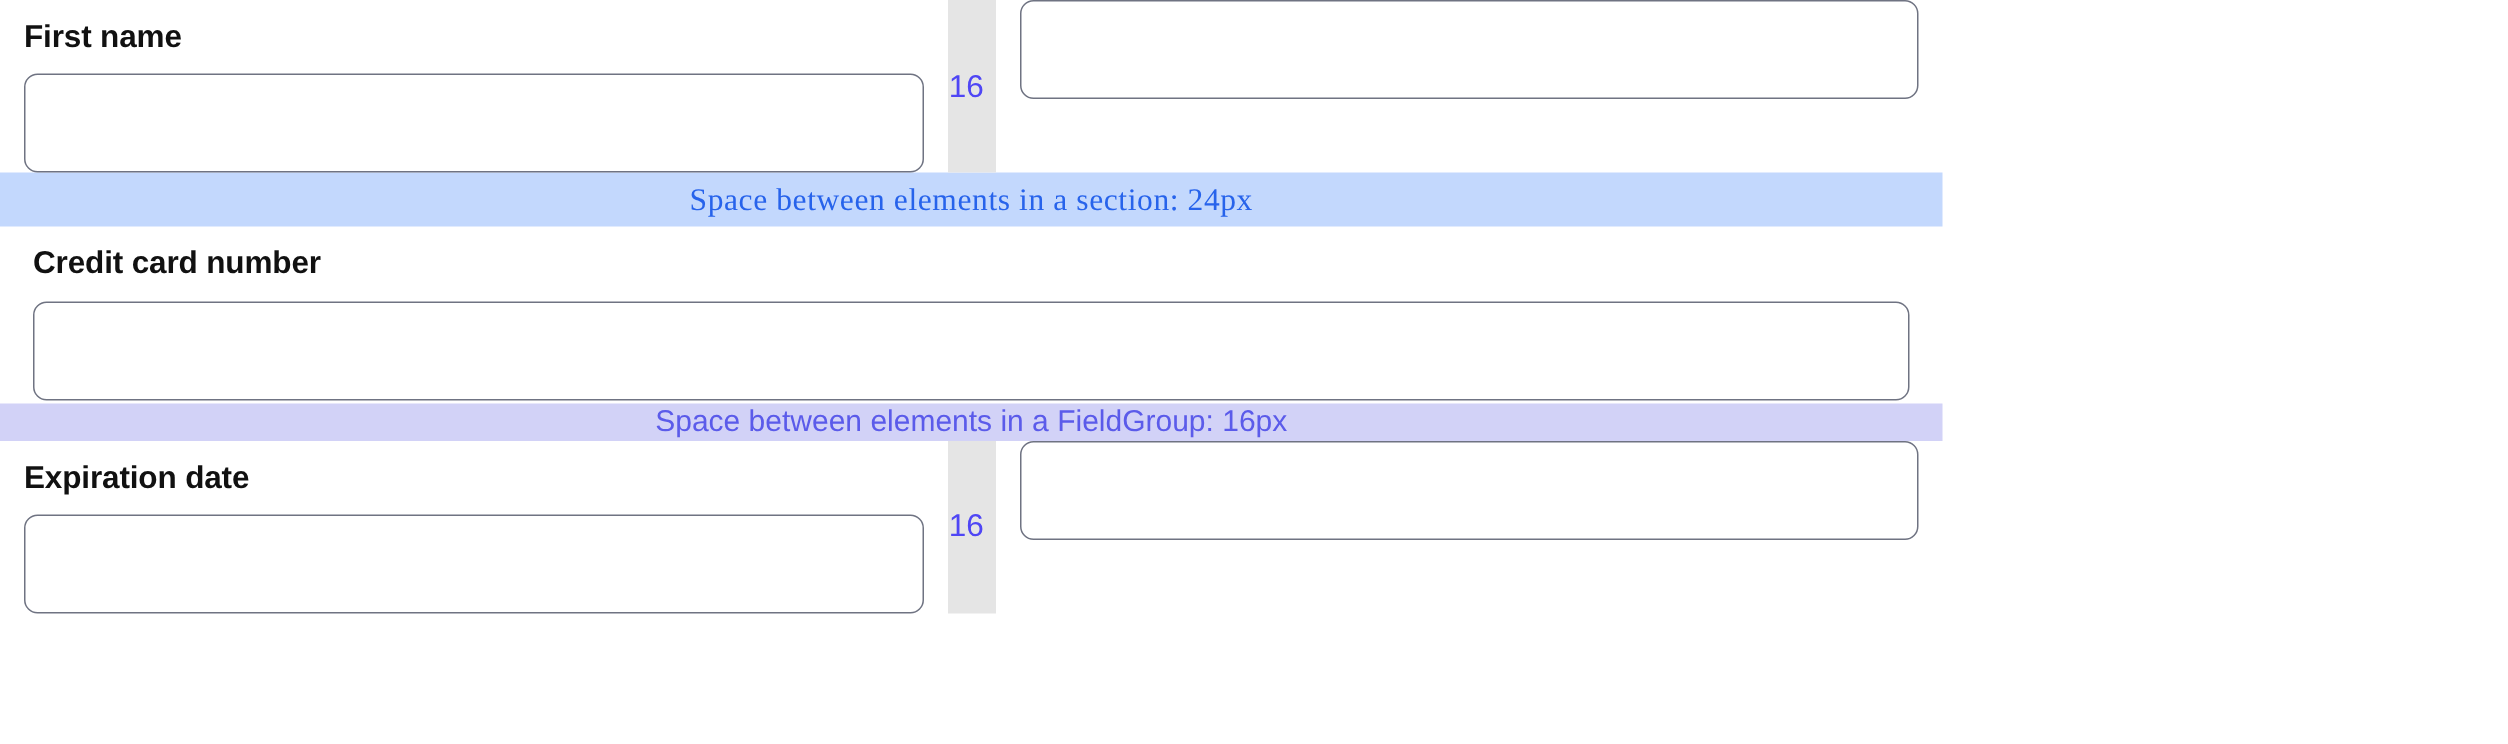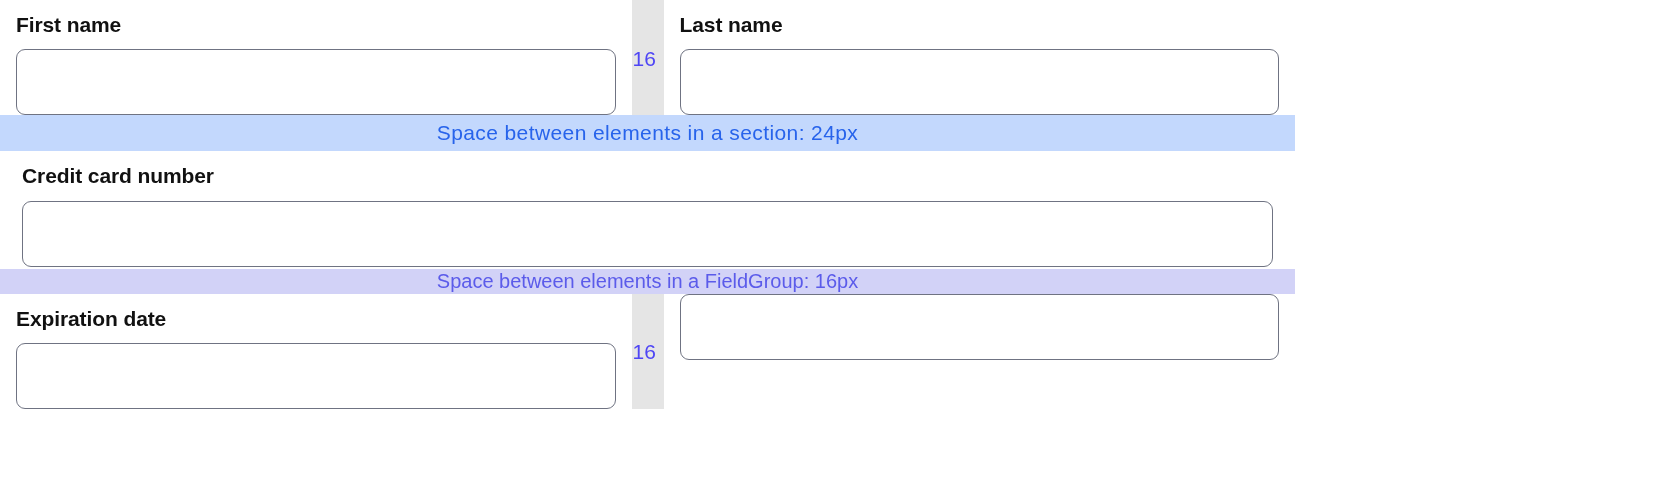--- a/index.html
+++ b/index.html
@@ -106,21 +106,21 @@
     text-align: center;
     white-space: nowrap;
     overflow: hidden;
   }
 
   .anno-section {
     background: #c3d8fd;
     color: #2763eb;
     height: 36px;
     line-height: 36px;
-    font-family: Liberation Sans, sans-serif;
+    font-family: Liberation Serif, serif;
     font-size: 21px;
     letter-spacing: 0.4px;
   }
 
   .anno-group {
     background: #d2d2f7;
     color: #5b5bea;
     height: 25px;
     line-height: 25px;
     font-family: "Liberation Sans", sans-serif;
@@ -144,21 +144,20 @@
       <div class="field-col">
         <div class="field-label">First name</div>
         <input class="field-input" type="text" value="" style="">
       </div>
 
       <div class="gap-col">
         <span class="gap-num">16</span>
       </div>
 
       <div class="field-col">
-        <div class="field-label">Last name</div>
         <input class="field-input" type="text" value="" style="">
       </div>
 
     </div>
 
     <div class="anno-bar anno-section">Space between elements in a section: 24px</div>
 
     <div class="field-block">
       <div class="field-label">Credit card number</div>
       <input class="field-input" type="text" value="" style="">

